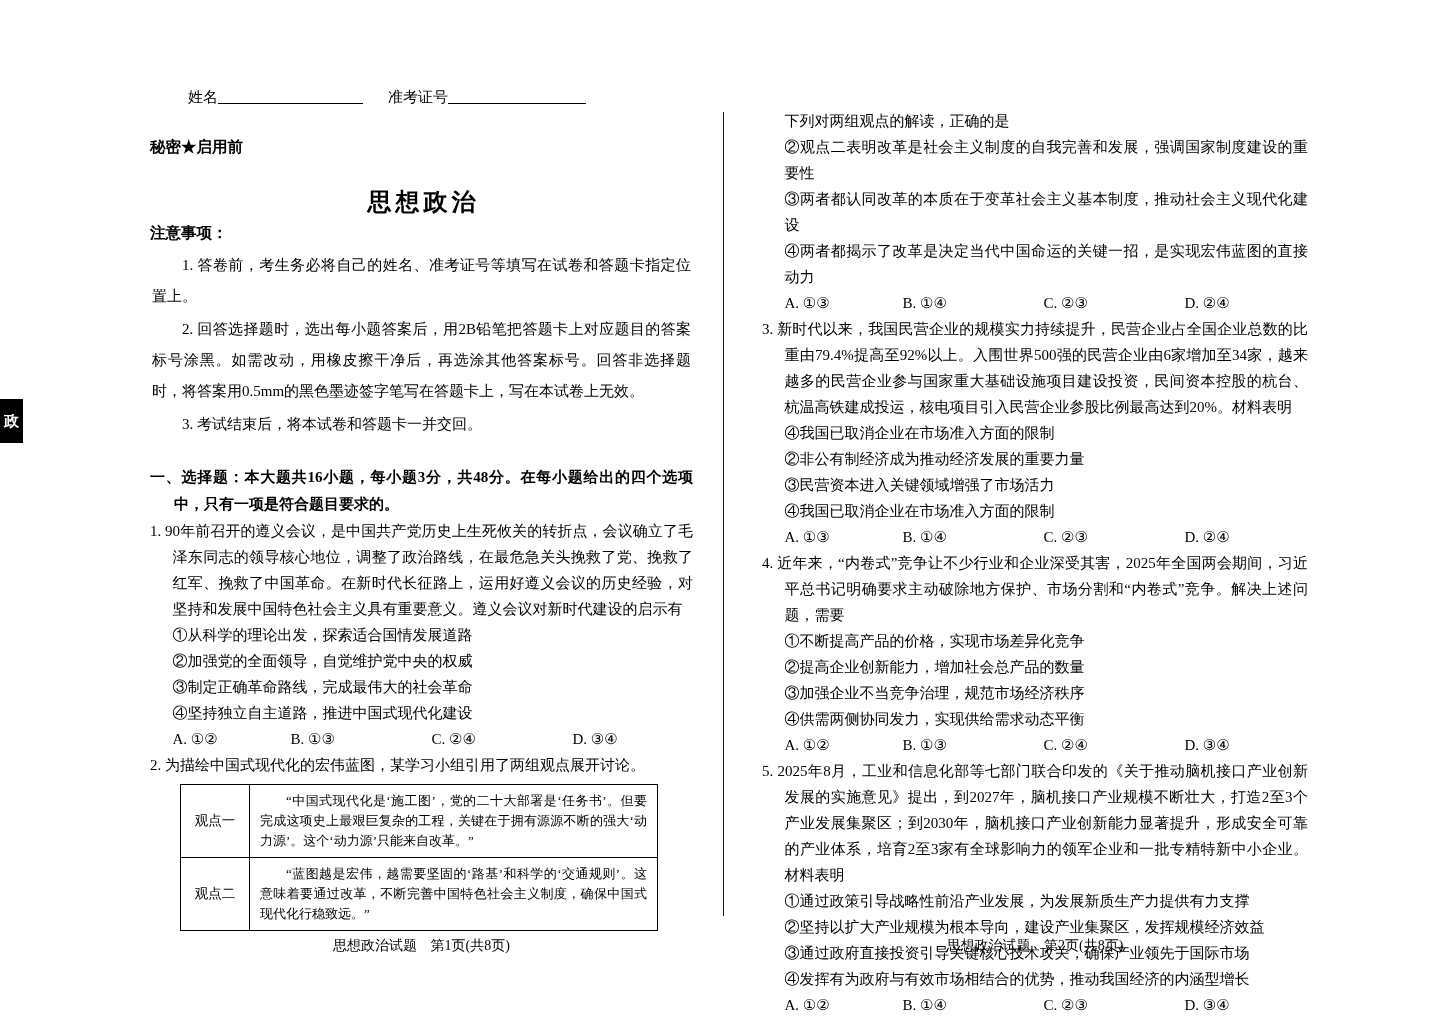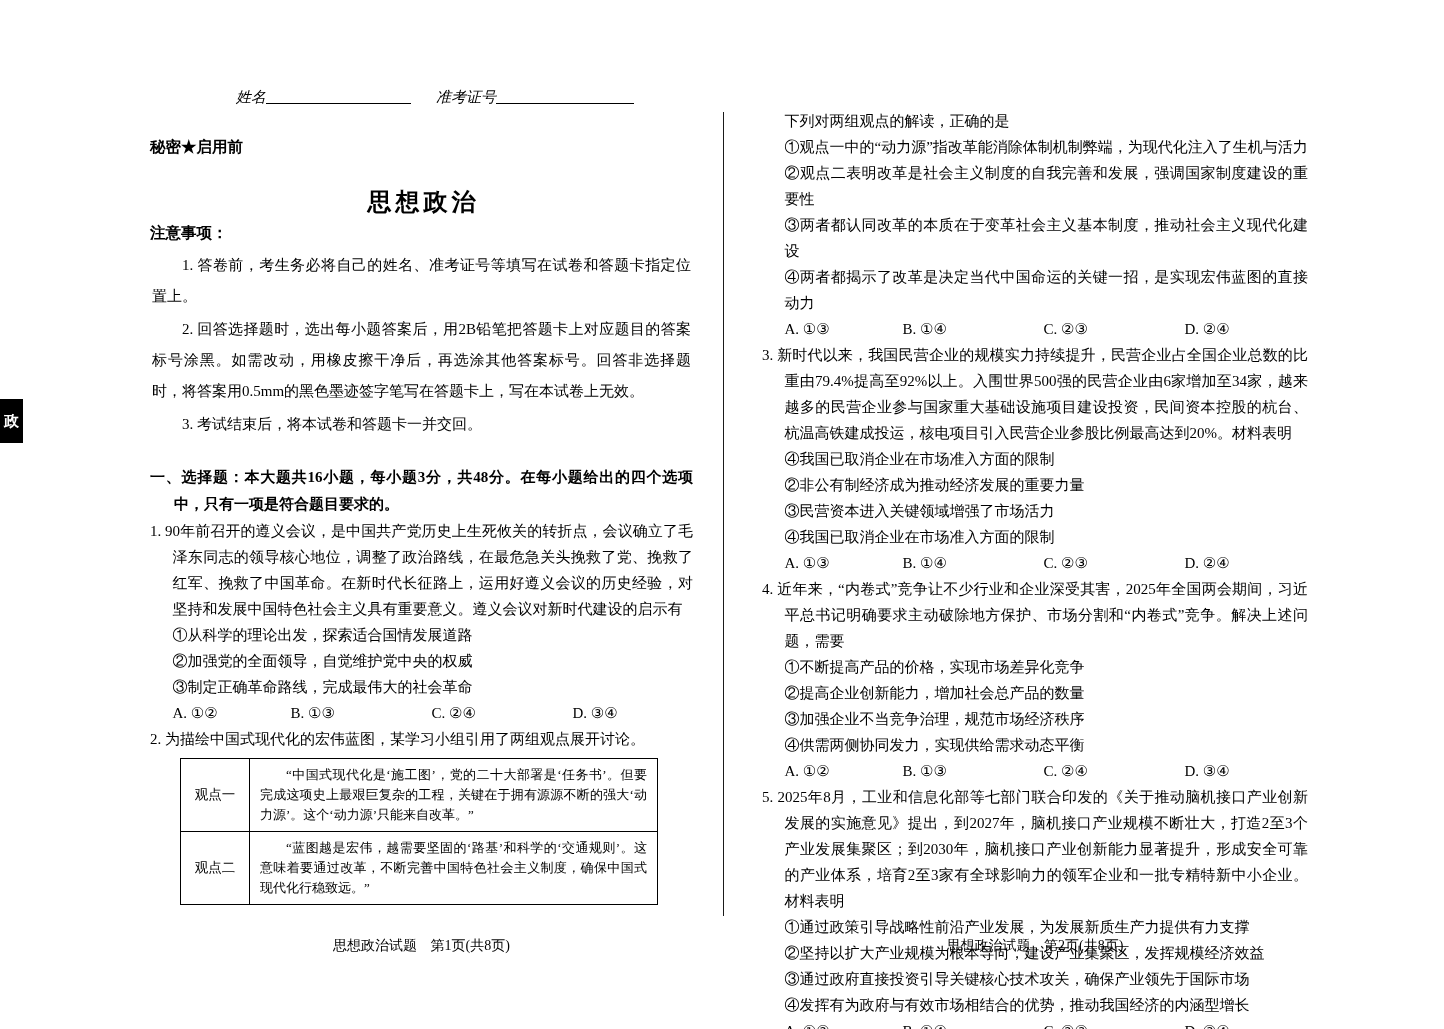--- a/index.html
+++ b/index.html
@@ -12,21 +12,21 @@
   .divider{position:absolute;left:723px;top:112px;width:1px;height:804px;background:#1a1a1a;}
   .side-tab{
     position:absolute;left:0;top:399px;width:23px;height:44px;background:#000;color:#fff;
     display:flex;align-items:center;justify-content:center;
     font-size:15px;font-weight:700;font-family:"Liberation Sans","DejaVu Sans",sans-serif;
   }
   .col{position:absolute;top:0;height:1029px;font-size:15px;line-height:26px;text-align:justify;box-sizing:border-box;}
   .col-left{left:150px;width:543px;padding-top:84px;}
   .col-right{left:762px;width:546px;padding-top:108px;}
 
-  .name-row{margin-left:86px;font-size:15px;white-space:nowrap;font-style:italic;}
+  .name-row{margin-left:38px;font-size:15px;white-space:nowrap;}
   .blank{display:inline-block;border-bottom:1px solid #000;height:14px;vertical-align:-2px;}
   .blank-name{width:145px;margin-right:25px;}
   .blank-id{width:138px;}
 
   .secret{margin-top:24px;font-weight:700;font-size:15.5px;}
   .title{margin:26px 0 0;text-align:center;font-size:24px;font-weight:700;letter-spacing:4px;text-indent:4px;line-height:1.35;}
 
   .notes-heading{font-weight:700;font-size:15.5px;line-height:30px;}
   .note{margin:2px;text-indent:2em;line-height:31px;}
 
@@ -73,20 +73,21 @@
     <p class="note">2. 回答选择题时，选出每小题答案后，用2B铅笔把答题卡上对应题目的答案标号涂黑。如需改动，用橡皮擦干净后，再选涂其他答案标号。回答非选择题时，将答案用0.5mm的黑色墨迹签字笔写在答题卡上，写在本试卷上无效。</p>
     <p class="note">3. 考试结束后，将本试卷和答题卡一并交回。</p>
 
     <p class="section-heading">一、选择题：本大题共16小题，每小题3分，共48分。在每小题给出的四个选项中，只有一项是符合题目要求的。</p>
 
     <div class="question">
       <p class="stem">1. 90年前召开的遵义会议，是中国共产党历史上生死攸关的转折点，会议确立了毛泽东同志的领导核心地位，调整了政治路线，在最危急关头挽救了党、挽救了红军、挽救了中国革命。在新时代长征路上，运用好遵义会议的历史经验，对坚持和发展中国特色社会主义具有重要意义。遵义会议对新时代建设的启示有</p>
       <p class="opt">①从科学的理论出发，探索适合国情发展道路</p>
       <p class="opt">②加强党的全面领导，自觉维护党中央的权威</p>
       <p class="opt">③制定正确革命路线，完成最伟大的社会革命</p>
+      <p class="opt">④坚持独立自主道路，推进中国式现代化建设</p>
       <div class="answers">
         <span>A. ①②</span>
         <span>B. ①③</span>
         <span>C. ②④</span>
         <span>D. ③④</span>
       </div>
     </div>
 
     <div class="question">
       <p class="stem">2. 为描绘中国式现代化的宏伟蓝图，某学习小组引用了两组观点展开讨论。</p>
@@ -106,21 +107,20 @@
 
     <div class="footer">
       <span>思想政治试题</span>
       <span>第1页(共8页)</span>
     </div>
   </section>
 
   <section class="col col-right">
 
     <p class="opt">下列对两组观点的解读，正确的是</p>
-    <p class="opt">①观点一中的“动力源”指改革能消除体制机制弊端，为现代化注入了生机与活力</p>
     <p class="opt">②观点二表明改革是社会主义制度的自我完善和发展，强调国家制度建设的重要性</p>
     <p class="opt">③两者都认同改革的本质在于变革社会主义基本制度，推动社会主义现代化建设</p>
     <p class="opt">④两者都揭示了改革是决定当代中国命运的关键一招，是实现宏伟蓝图的直接动力</p>
     <div class="answers">
       <span>A. ①③</span>
       <span>B. ①④</span>
       <span>C. ②③</span>
       <span>D. ②④</span>
     </div>
 

